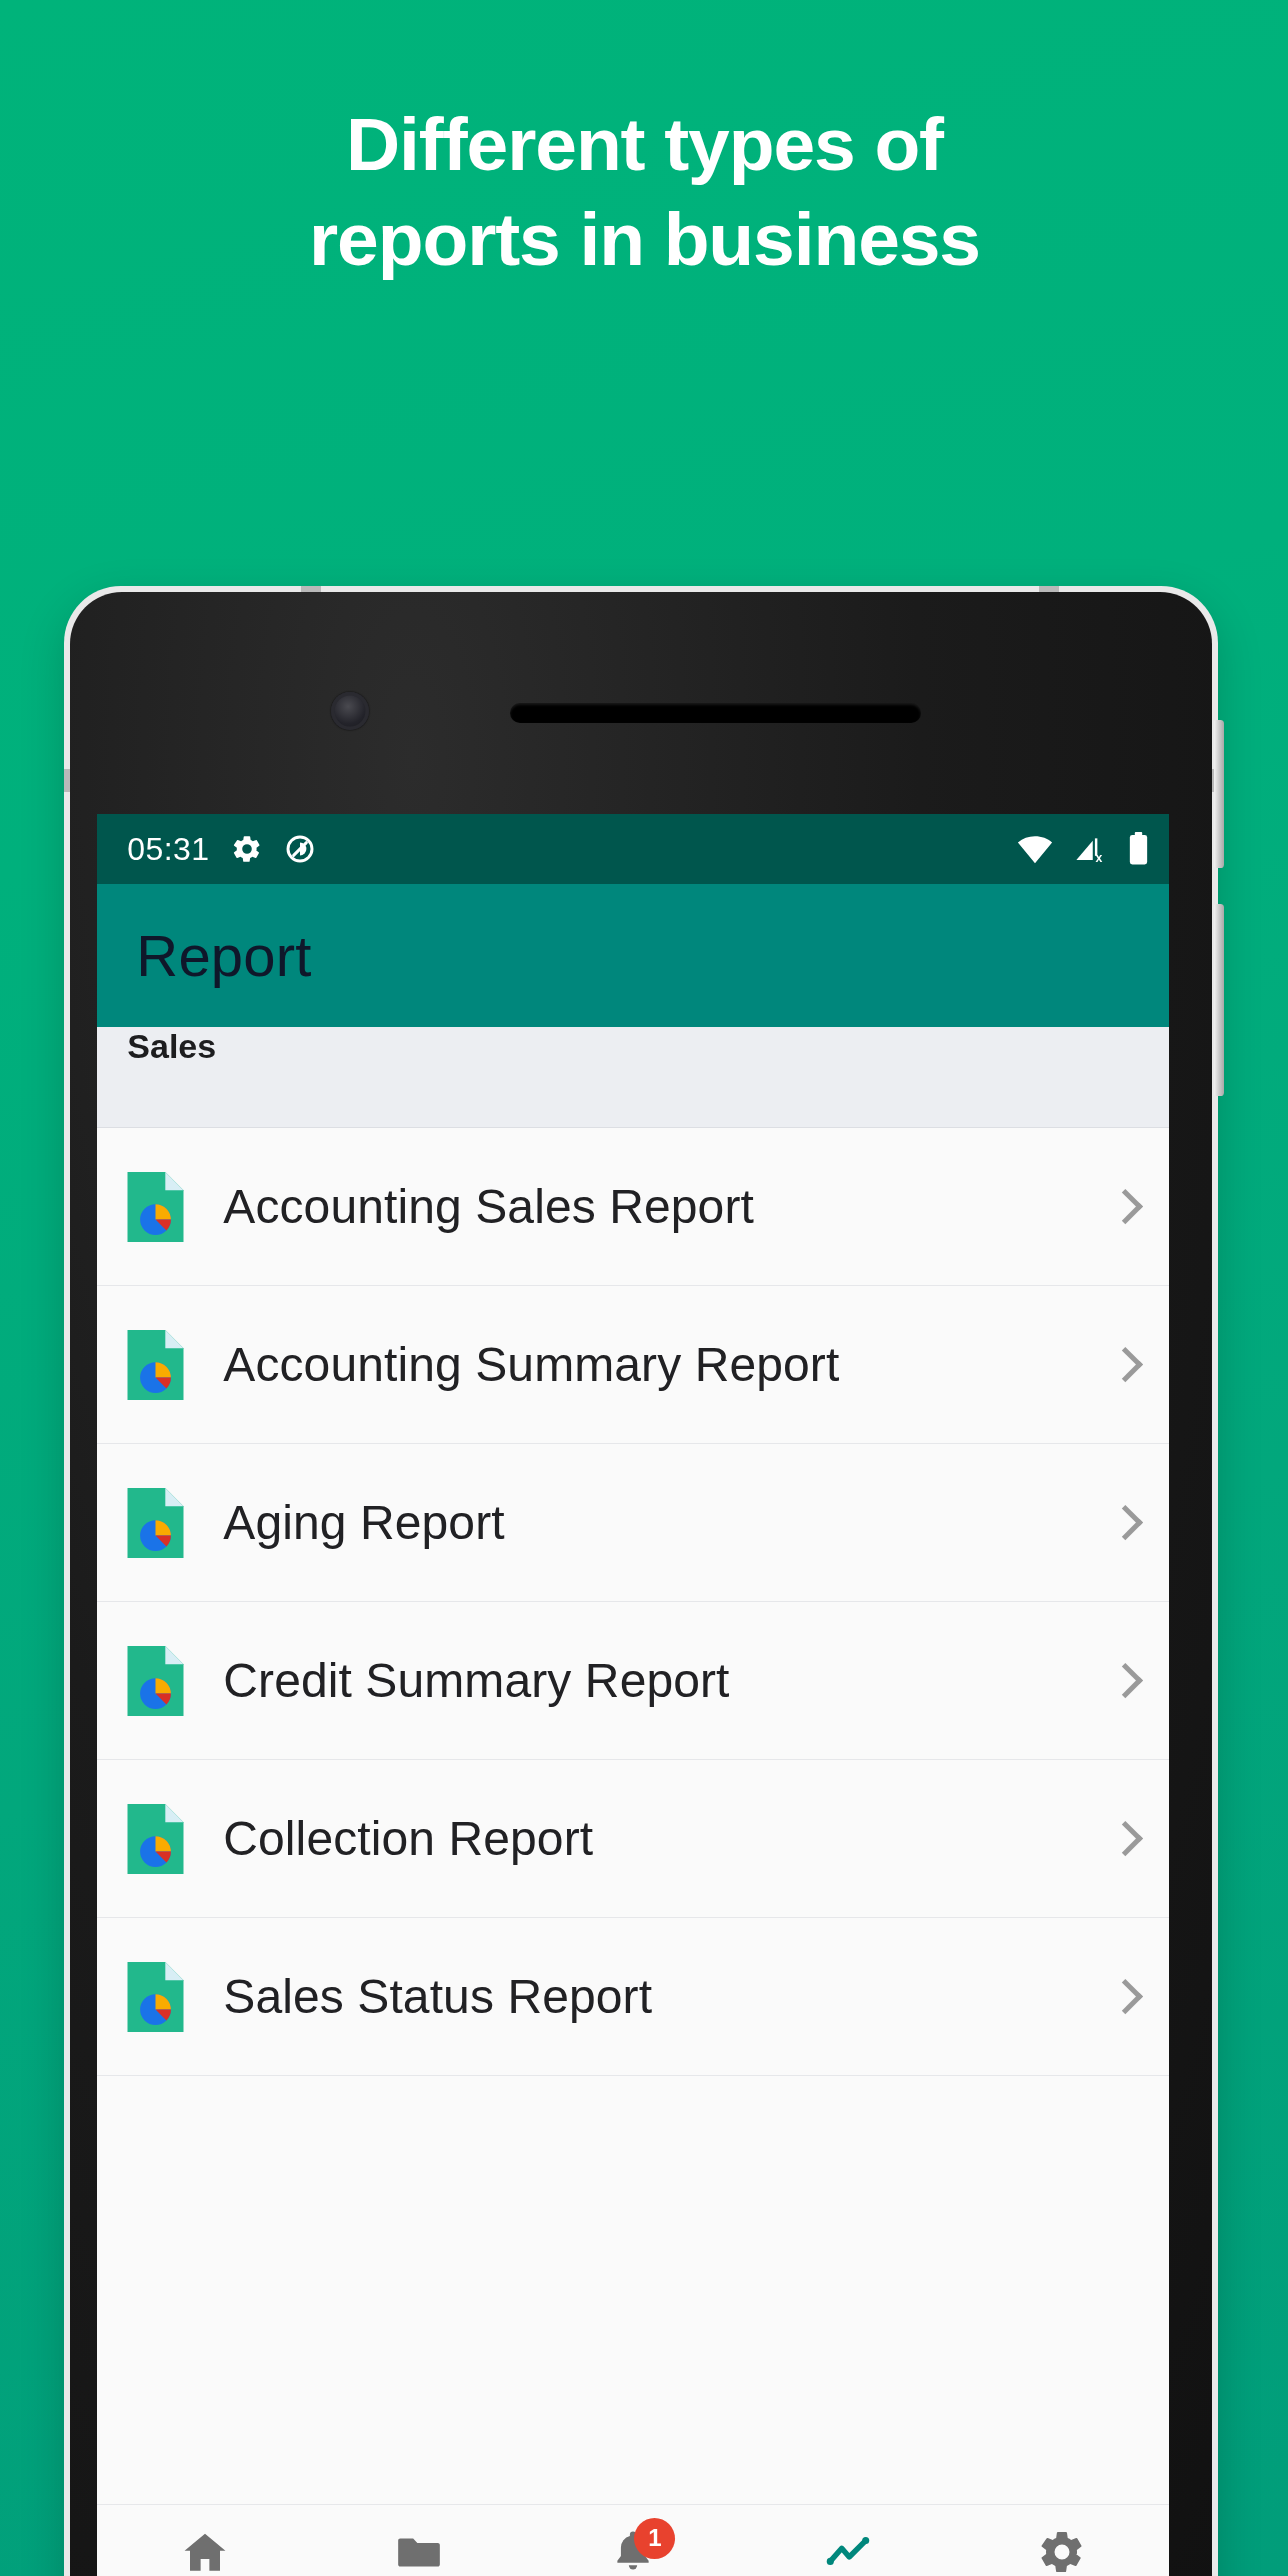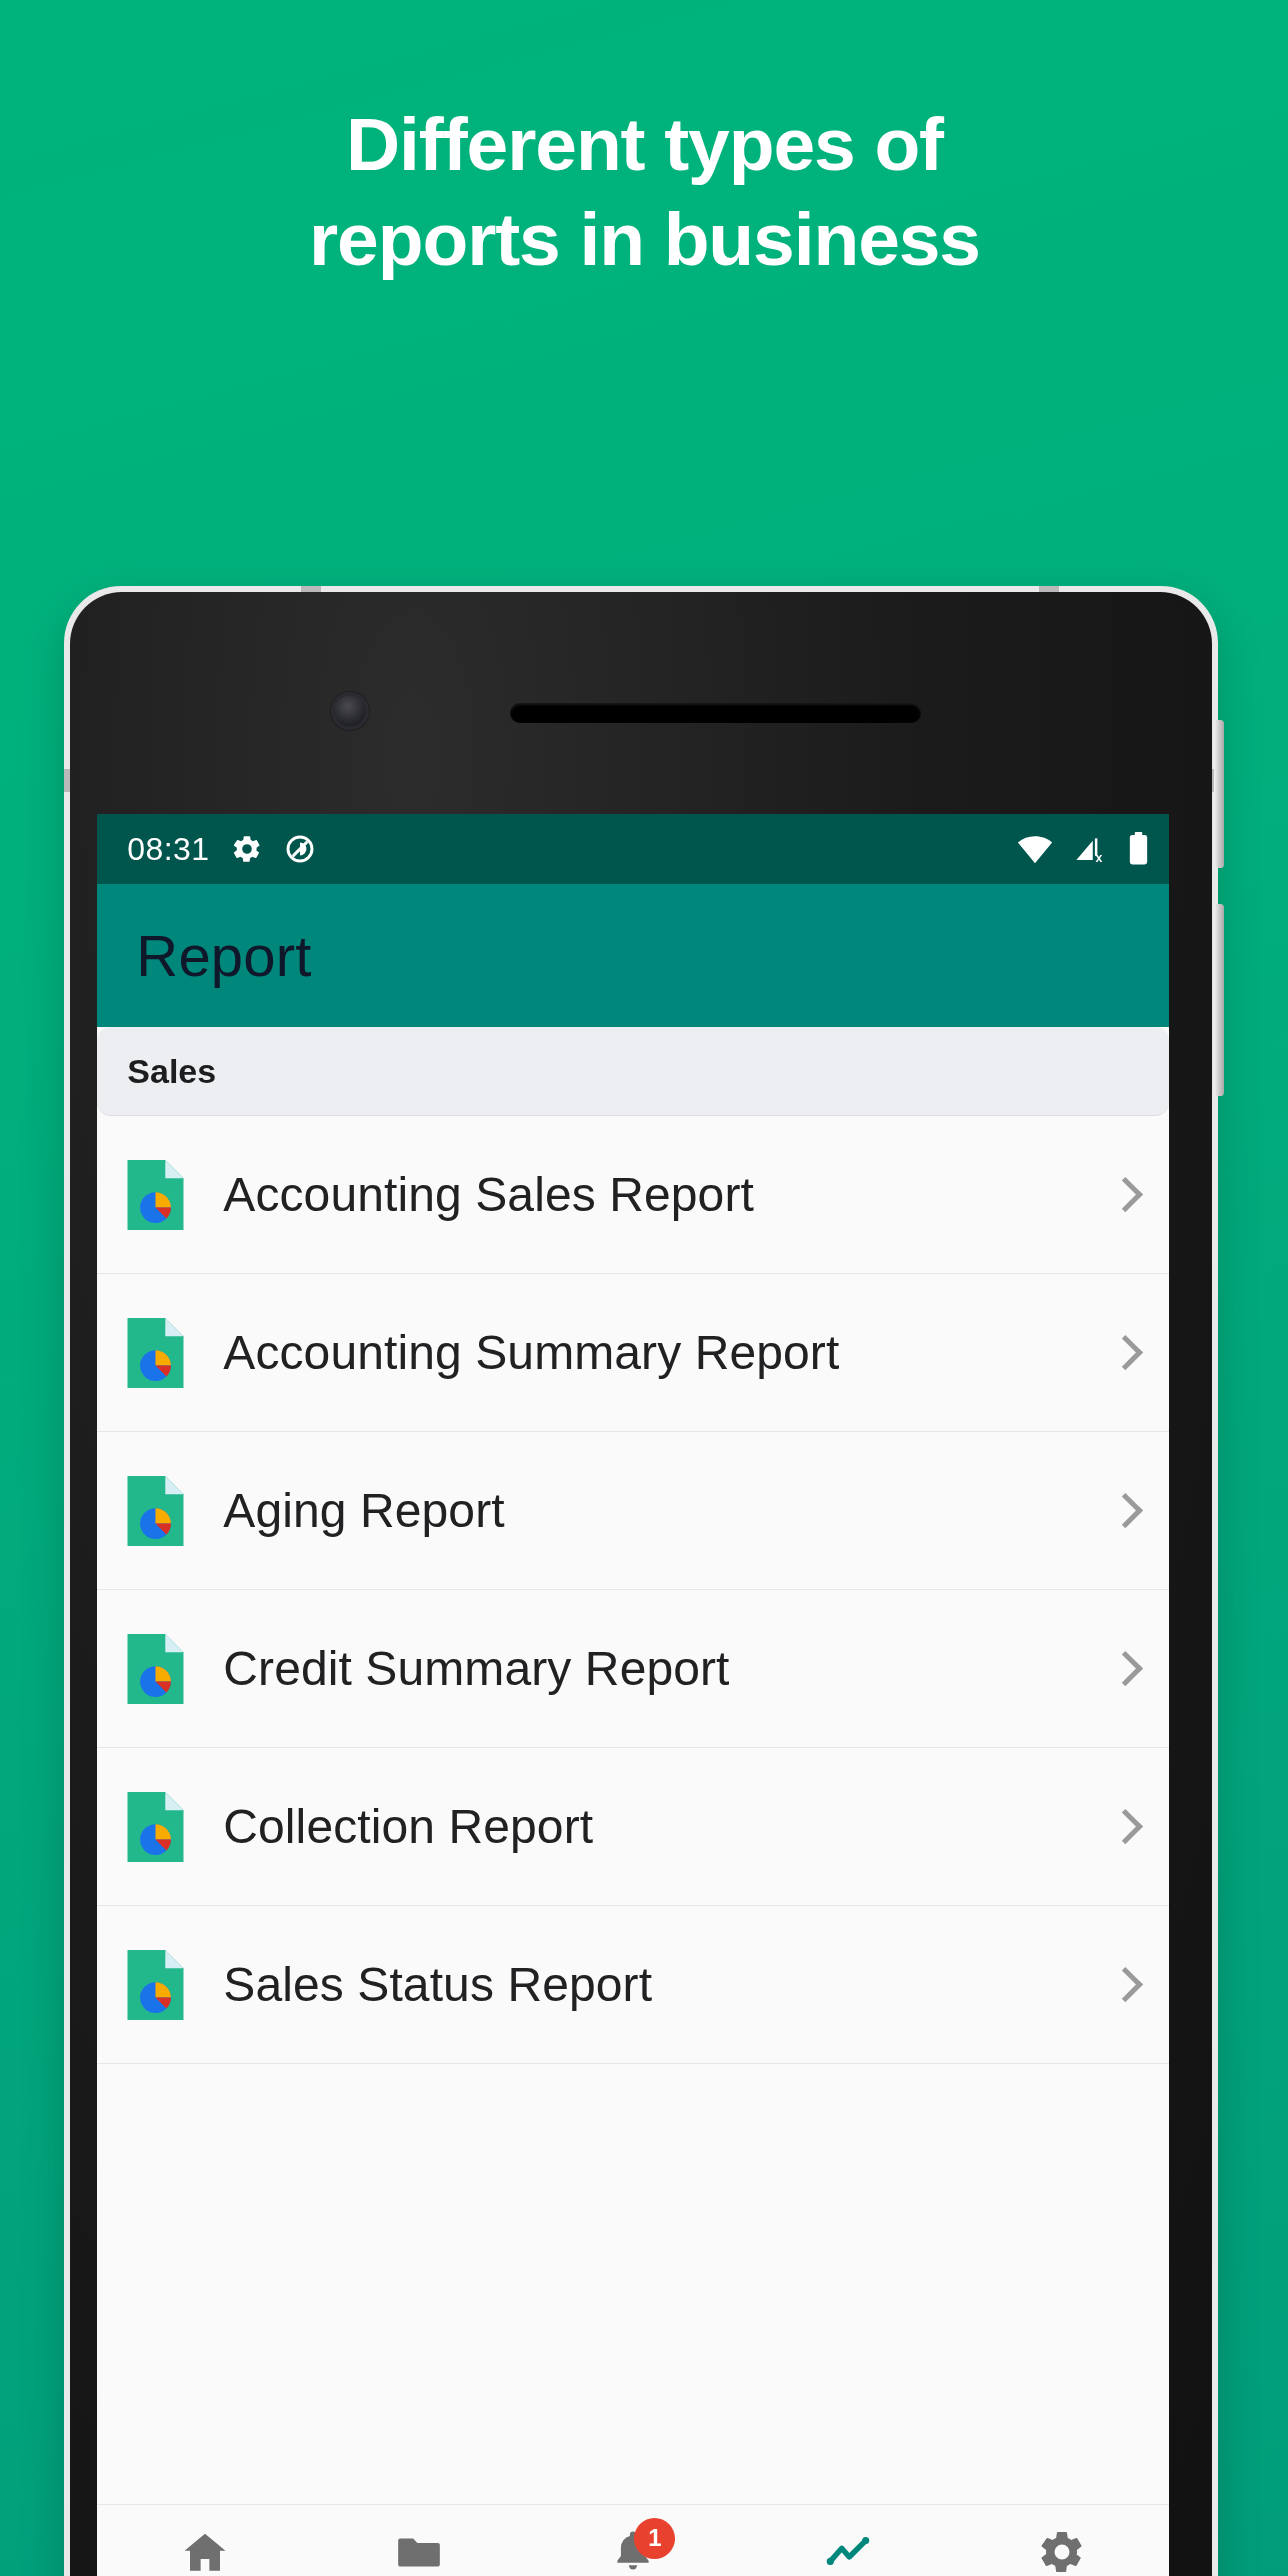--- a/index.html
+++ b/index.html
@@ -100,25 +100,24 @@
   
   #appbar {
     height: 143px; background: #00877c;
     display: flex; align-items: center;
     padding-left: 39px;
   }
   #appbar-title { color:#0f172a; font-size: 58px; font-weight: 400; letter-spacing:0.2px; }
 
   
   #section-header {
-    height: 89px; background: #eceef2;
-    display: flex; align-items: center;
+    height: 101px; background: #eceef2;
+    display: flex; align-items: flex-start;
     padding-left: 30px;
     border-bottom: 0.9px solid #dcdee3;
-    border-radius: 14px;
   }
   #section-header-label { font-size: 34px; font-weight: 700; color:#1d1d1f; }
 
   
   #list { position: relative; background:#fafafa; }
   .row {
     position: relative;
     height: 158px;
     display: flex; align-items: center;
     padding: 0 32px 0 30px;
@@ -188,21 +187,21 @@
     <div id="phone-body">
       <div id="bezel-top">
         <div id="camera"></div>
         <div id="speaker"></div>
       </div>
 
       <div id="screen">
 
         <div id="statusbar">
           <div id="status-left">
-            <span id="clock">08:31</span>
+            <span id="clock">05:31</span>
             <span>
               <svg width="32" height="32" viewBox="0 0 24 24" fill="#ffffff">
                 <path d="M19.14 12.94a7.07 7.07 0 000-1.88l2.03-1.58a.5.5 0 00.12-.64l-1.92-3.32a.5.5 0 00-.6-.22l-2.39.96a7.03 7.03 0 00-1.63-.94l-.36-2.54a.5.5 0 00-.5-.42h-3.84a.5.5 0 00-.5.42l-.36 2.54c-.59.24-1.13.56-1.63.94l-2.39-.96a.5.5 0 00-.6.22L2.25 8.84a.5.5 0 00.12.64l2.03 1.58a7.07 7.07 0 000 1.88l-2.03 1.58a.5.5 0 00-.12.64l1.92 3.32c.13.22.38.3.6.22l2.39-.96c.5.38 1.04.7 1.63.94l.36 2.54c.04.24.25.42.5.42h3.84c.25 0 .46-.18.5-.42l.36-2.54c.59-.24 1.13-.56 1.63-.94l2.39.96c.22.08.47 0 .6-.22l1.92-3.32a.5.5 0 00-.12-.64l-2.03-1.58zM12 15.6A3.6 3.6 0 1112 8.4a3.6 3.6 0 010 7.2z"></path>
               </svg>
             </span>
             <span>
               <svg width="32" height="32" viewBox="0 0 24 24">
                 <circle cx="12" cy="12" r="9" fill="none" stroke="#ffffff" stroke-width="2.2"></circle>
                 <path d="M7.2 16.8L16.8 7.2" stroke="#ffffff" stroke-width="2.2" stroke-linecap="round"></path>
                 <path d="M12 7.2a4.8 4.8 0 010 9.6z" fill="#ffffff"></path>

